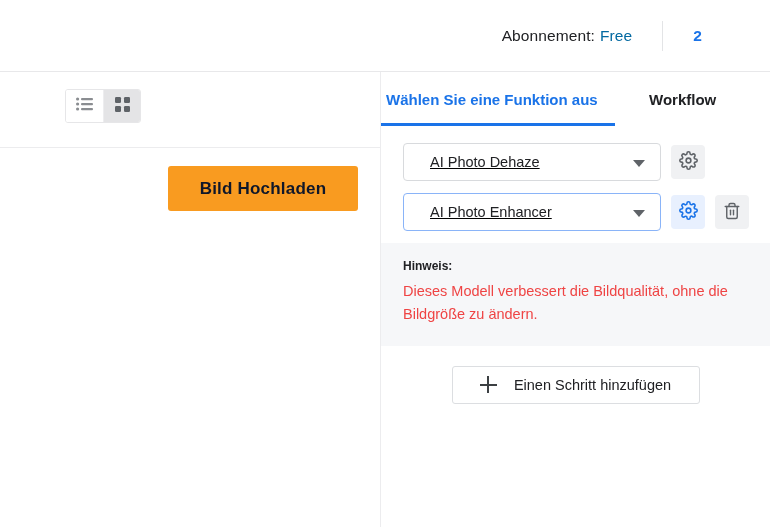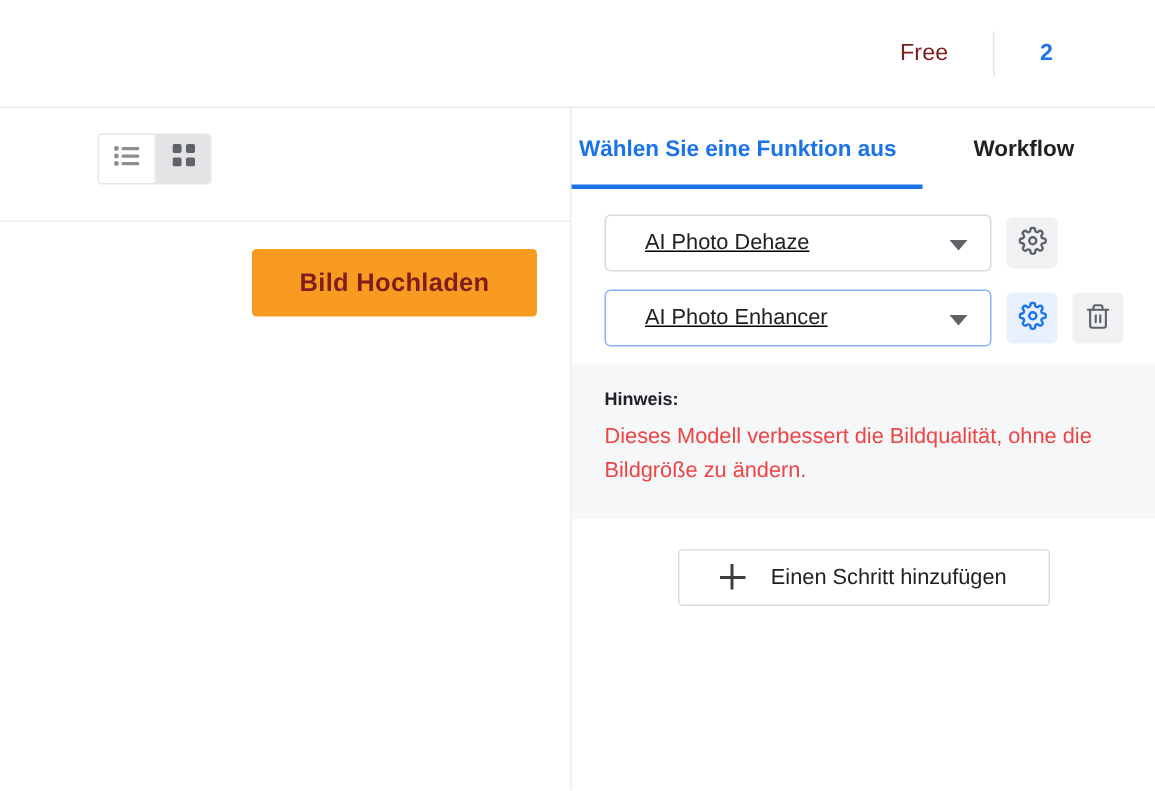--- a/index.html
+++ b/index.html
@@ -18,21 +18,21 @@
     border-bottom: 1px solid #e8e8ea;
     display: flex; align-items: center; justify-content: flex-end;
   }
   .acct-group { display: flex; align-items: center; height: 100%; padding-right: 68px; }
   .acct-item {
     font-size: 15.5px; color: #202124; letter-spacing: .1px;
     display: flex; align-items: baseline; gap: 5px;
     white-space: nowrap;
   }
   .acct-item .lbl { color: #202124; }
-  .acct-item .val { color: #7f1d1d; }
+  .acct-item .val { color: #0369a1; }
   .acct-item .val.accent { color: #1a73e8; font-weight: 700; }
   .acct-sep { width: 1px; height: 30px; background: #e3e4e6; margin: 0 30px; }
 
   
   .left-pane {
     position: absolute; left: 0; top: 72px; width: 380px; height: 455px;
     background: #ffffff;
   }
   .left-toolbar {
     position: relative; height: 76px; width: 100%;
@@ -50,21 +50,21 @@
     display: flex; align-items: center; justify-content: center;
     background: #ffffff; cursor: pointer;
   }
   .view-btn.active { background: #e4e4e6; }
   .view-btn + .view-btn { border-left: 1px solid #ededef; }
 
   .upload-btn {
     position: absolute; left: 168px; top: 94px;
     width: 190px; height: 45px;
     background: #f99b20; border: none; border-radius: 3px;
-    color: #7f1d1d; font-size: 17px; font-weight: 700;
+    color: #0f172a; font-size: 17px; font-weight: 700;
     letter-spacing: .2px; cursor: pointer;
     display: flex; align-items: center; justify-content: center;
   }
 
   .left-body { height: 379px; background: #ffffff; }
 
   
   .right-pane {
     position: absolute; left: 380px; top: 72px;
     width: 390px; height: 455px;
@@ -150,20 +150,21 @@
 </style>
 </head>
 <body>
 
 <div class="app">
 
   <div class="topbar">
     <div class="acct-group">
 
       <div class="acct-item">
+        <span class="lbl">Abonnement:</span>
         <span class="val">Free</span>
       </div>
 
       <div class="acct-sep"></div>
 
       <div class="acct-item">
         <span class="val accent">2</span>
       </div>
 
     </div>

